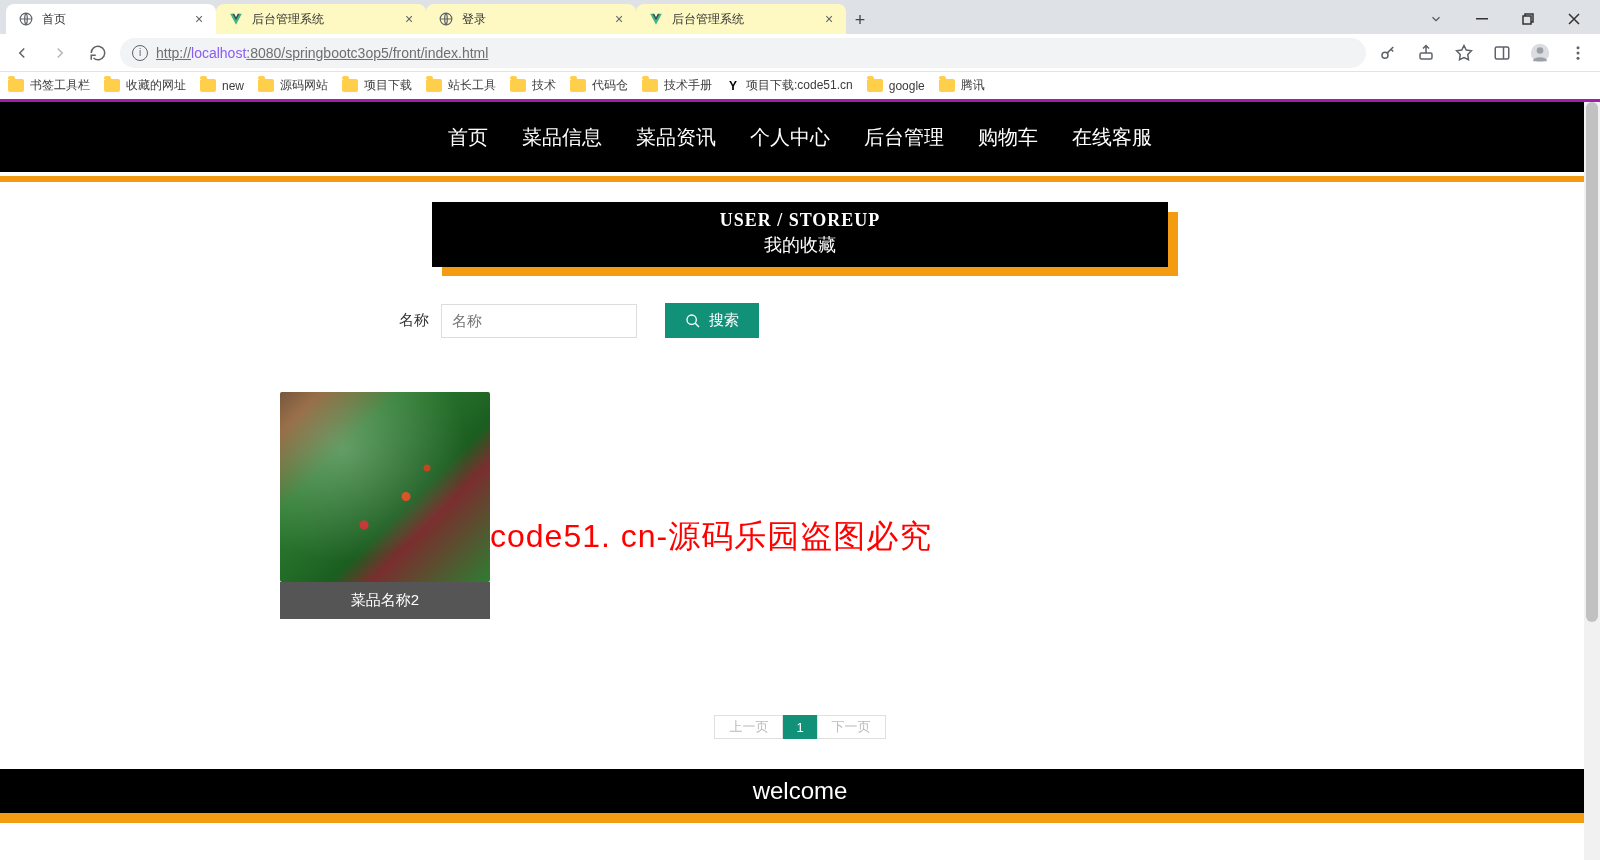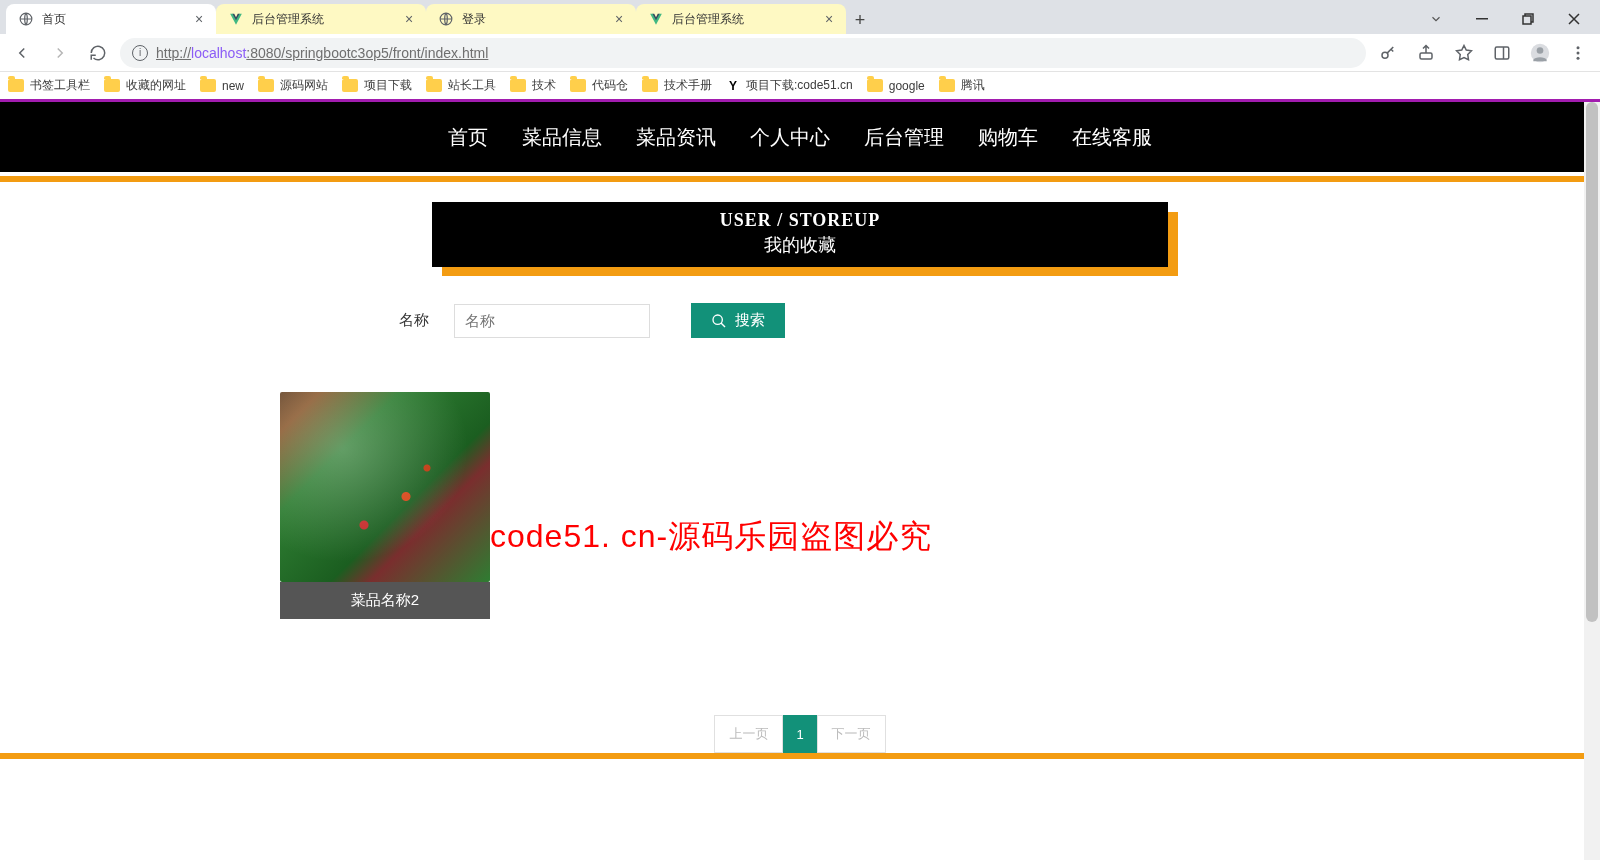--- a/index.html
+++ b/index.html
@@ -47,34 +47,34 @@
   .main-nav { background:#000; height:70px; display:flex; align-items:center; justify-content:center; gap:34px;}
   .main-nav a { color:#fff; font-size:20px; text-decoration:none;}
   .accent-line { height:6px; background:#f39c12; width:100%; margin-top:4px;}
 
   .section-title-wrap { position:relative; width:736px; margin: 20px auto 0; }
   .section-title-shadow { position:absolute; left:10px; top:10px; width:100%; height:64px; background:#f39c12;}
   .section-title { position:relative; background:#000; color:#fff; text-align:center; padding:8px 0 10px;}
   .section-title .en { font-family: Georgia, serif; font-size:18px; letter-spacing:1px; font-weight:bold;}
   .section-title .zh { font-size:18px; margin-top:2px;}
 
-  .search-row { display:flex; align-items:center; gap:25px; width:930px; margin: 36px auto 0; padding-left:64px;}
+  .search-row { display:flex; align-items:center; gap:12px; width:930px; margin: 36px auto 0; padding-left:64px;}
   .search-row label { font-size:15px; color:#333;}
   .search-row input { width:196px; height:34px; border:1px solid #ddd; padding:0 10px; font-size:15px; outline:none;}
   .search-btn { display:flex; align-items:center; gap:8px; background:#129179; color:#fff; border:none; height:35px; padding:0 20px; font-size:15px; cursor:pointer; margin-left:16px;}
 
   .grid { width:1040px; margin: 54px auto 0; padding-left:0; display:flex;}
   .card { width:210px;}
   .card .img { width:210px; height:190px; background: linear-gradient(135deg,#6b4a2e 0%, #8a5a2f 10%, #2e7d32 30%, #1b5e20 60%, #7a2e2e 70%, #2e7d32 100%); border-radius:2px; position:relative; overflow:hidden;}
   .card .img::after{content:""; position:absolute; inset:0; background: radial-gradient(ellipse at 30% 30%, rgba(255,255,255,.25), transparent 60%), radial-gradient(circle at 60% 55%, #d84315 0 4px, transparent 5px), radial-gradient(circle at 40% 70%, #c62828 0 4px, transparent 5px), radial-gradient(circle at 70% 40%, #bf360c 0 3px, transparent 4px);}
   .card .caption { background:#555; color:#fff; text-align:center; padding:9px 0; font-size:15px;}
   .watermark { position:absolute; left:490px; top:413px; color:#ff0000; font-size:32px; font-family: "SimSun","Microsoft YaHei",sans-serif; letter-spacing:1px; white-space:nowrap;}
 
   .pagination { display:flex; justify-content:center; gap:0; margin-top:96px;}
-  .pagination .pg { border:1px solid #e0e0e0; height:38px; padding:0 14px; display:flex; align-items:center; font-size:13px; cursor:pointer;}
+  .pagination .pg { border:1px solid #e0e0e0; height:24px; padding:0 14px; display:flex; align-items:center; font-size:13px; cursor:pointer;}
   .pagination .pg.disabled { color:#bbb; cursor:default;}
   .pagination .pg.active { background:#129179; color:#fff; border-color:#129179; padding:0 12px;}
 
   .footer { background:#000; color:#fff; text-align:center; font-size:24px; padding:8px 0; margin-top:30px; border-bottom:4px solid #f39c12;}
   .footer-accent { height:6px; background:#f39c12; width:100%;}
 
   .scrollbar { position:absolute; right:0; top:0; width:16px; height:100%; background:#f1f1f1;}
   .scrollbar .thumb { position:absolute; left:2px; width:12px; background:#c1c1c1; border-radius:6px;}
 
   svg { display:block;}
@@ -308,20 +308,23 @@
       </div>
 
       <div class="watermark">code51. cn-源码乐园盗图必究</div>
 
       <div class="pagination">
         <div class="pg disabled">上一页</div>
         <div class="pg active">1</div>
         <div class="pg disabled">下一页</div>
       </div>
 
+      <div class="footer">
+        <span>welcome</span>
+      </div>
       <div class="footer-accent"></div>
     </div>
 
     <div class="scrollbar">
       <div class="thumb" style="top:0;height:520px"></div>
     </div>
   </div>
 </div>
 
 </body></html>

